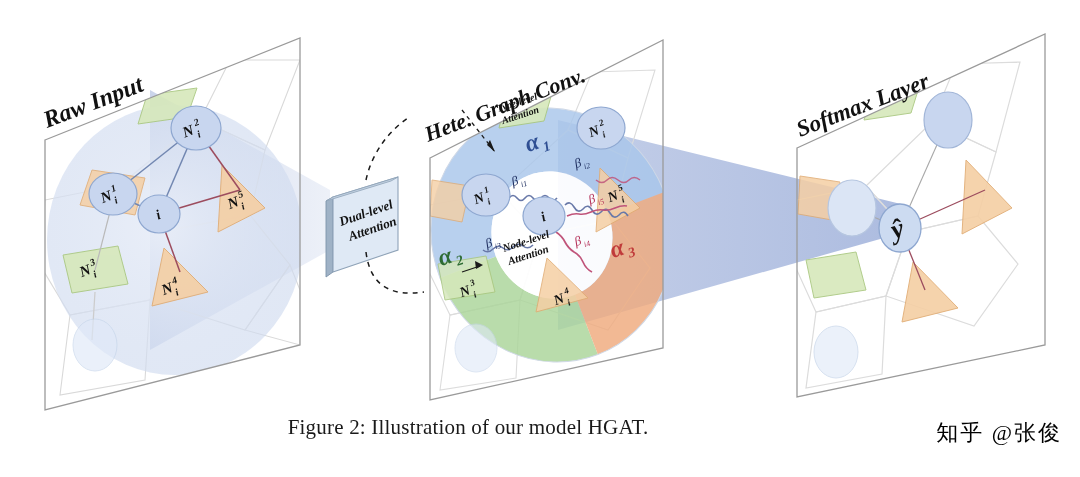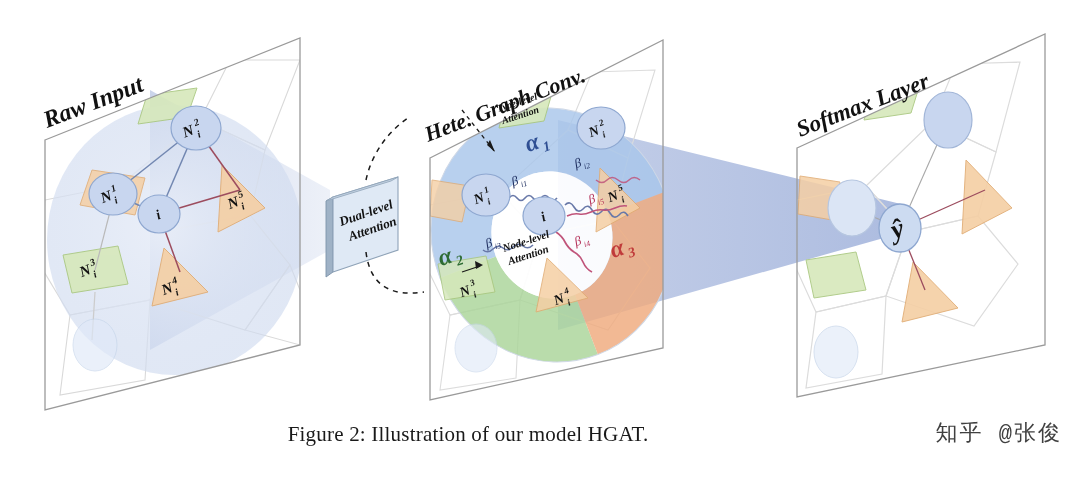--- a/index.html
+++ b/index.html
@@ -28,36 +28,35 @@
     height: 477px;
     display: block;
   }
   .cap-wrap {
     position: absolute;
     left: 0;
     top: 415px;
     width: 936px;
     text-align: center;
     pointer-events: none;
-    margin-top: 7px;
   }
   .caption {
     font-family: "Liberation Serif", serif;
     font-size: 21px;
     color: #1a1a1a;
     letter-spacing: 0.2px;
     white-space: nowrap;
   }
   .watermark {
     position: absolute;
     right: 18px;
     top: 418px;
-    font-family: Liberation Mono, monospace;
+    font-family: Liberation Serif, serif;
     font-size: 22px;
-    color: #404040;
+    color: #000000;
     letter-spacing: 2px;
     user-select: none;
   }
   
   .panel-title {
     font-family: "Liberation Serif", serif;
     font-weight: bold;
     font-style: italic;
     fill: #111111;
   }

